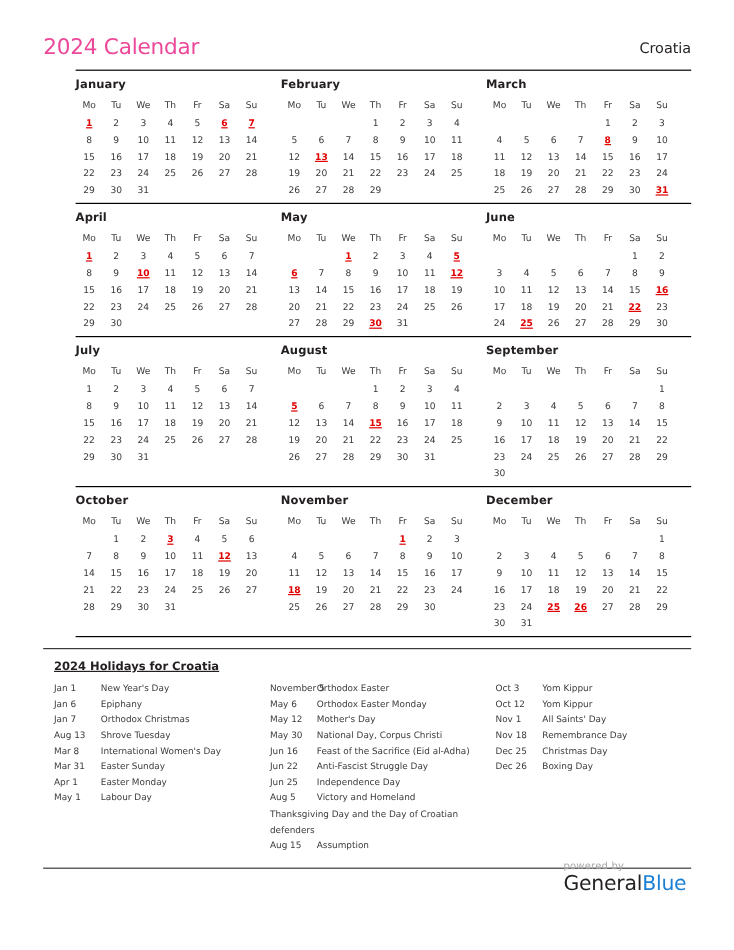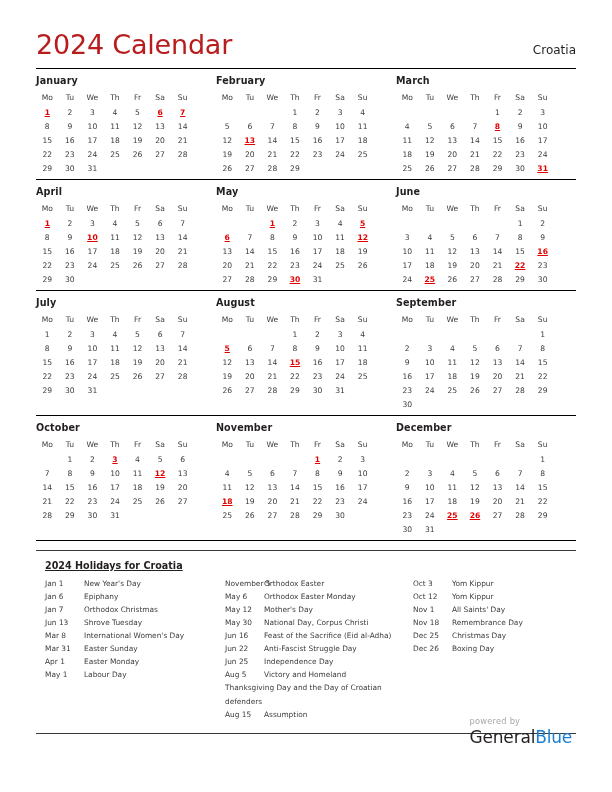--- a/index.html
+++ b/index.html
@@ -25,36 +25,37 @@
 
   
   .header {
     display: flex;
     align-items: flex-end;
     justify-content: space-between;
     padding-top: 30px;
     padding-bottom: 8px;
   }
   .cal-title {
-    font-size: 27px;
+    font-size: 18px;
     font-weight: 400;
     letter-spacing: -0.2px;
-    color: #b91c1c;
+    color: #ec4899;
     line-height: 1.1;
   }
   .cal-country {
     font-size: 12px;
     font-weight: 400;
     color: #231f20;
     padding-bottom: 3px;
   }
 
   
   .months {
     border-top: 1.4px solid #000;
+    margin-left: 27px;
   }
   .month-row {
     display: flex;
     border-bottom: 1.1px solid #000;
     padding-top: 6px;
     padding-bottom: 3px;
   }
   .month {
     width: 33.333%;
     box-sizing: border-box;
@@ -971,21 +972,21 @@
           </div>
           <div class="hol-item">
             <span class="hol-date">Jan 6</span>
             <span class="hol-name">Epiphany</span>
           </div>
           <div class="hol-item">
             <span class="hol-date">Jan 7</span>
             <span class="hol-name">Orthodox Christmas</span>
           </div>
           <div class="hol-item">
-            <span class="hol-date">Jun 13</span>
+            <span class="hol-date">Aug 13</span>
             <span class="hol-name">Shrove Tuesday</span>
           </div>
           <div class="hol-item">
             <span class="hol-date">Mar 8</span>
             <span class="hol-name">International Women's Day</span>
           </div>
           <div class="hol-item">
             <span class="hol-date">Mar 31</span>
             <span class="hol-name">Easter Sunday</span>
           </div>

